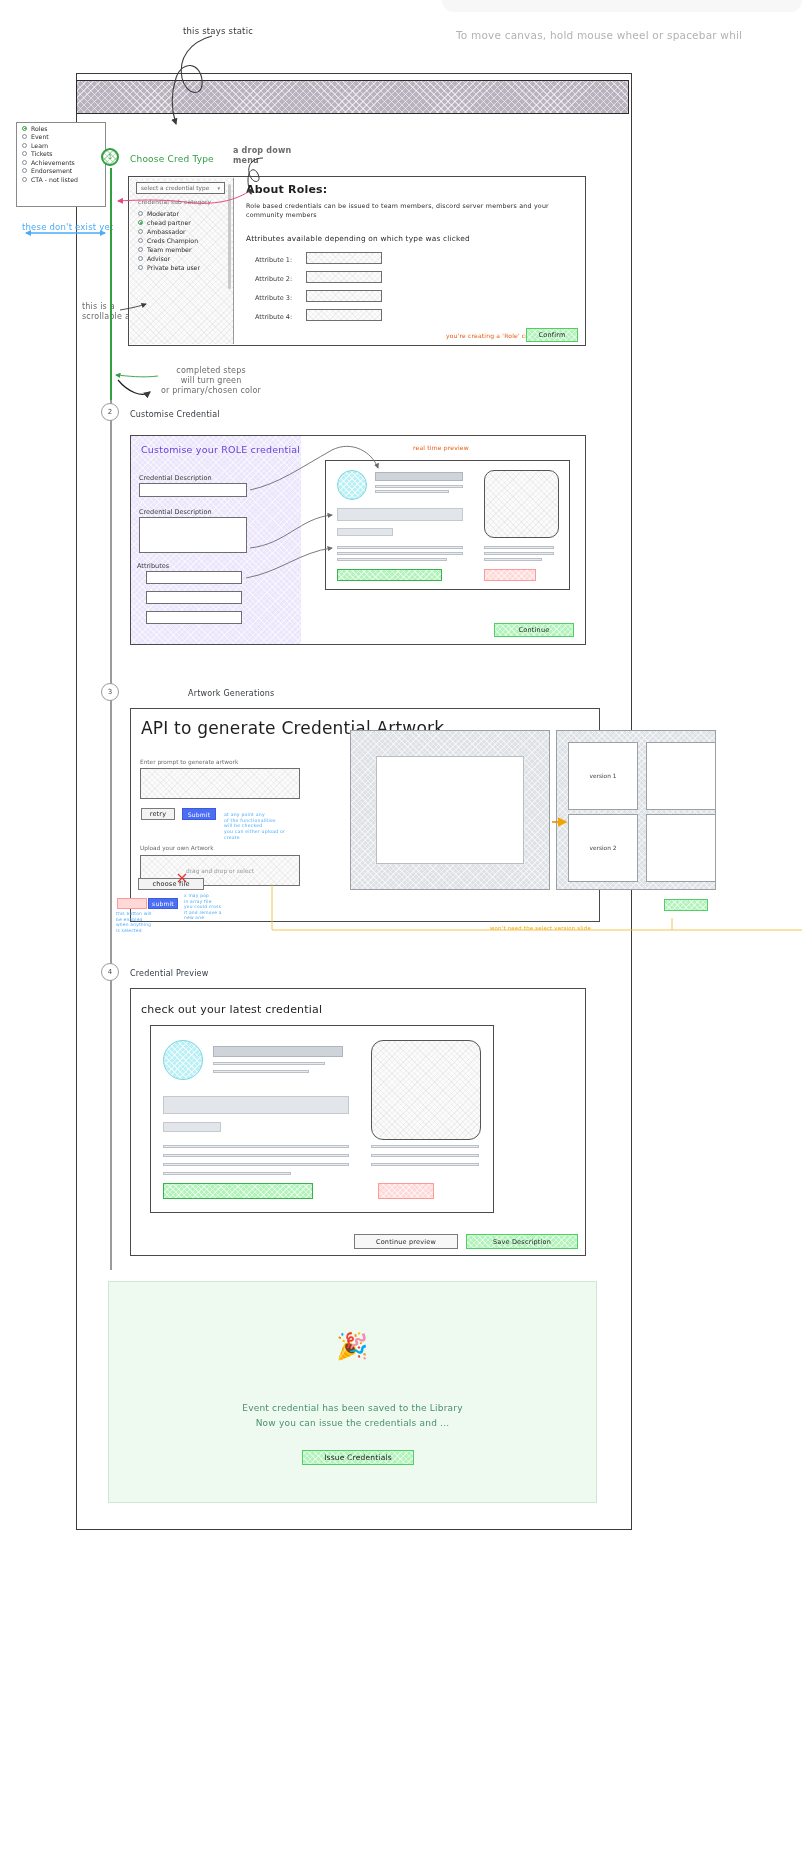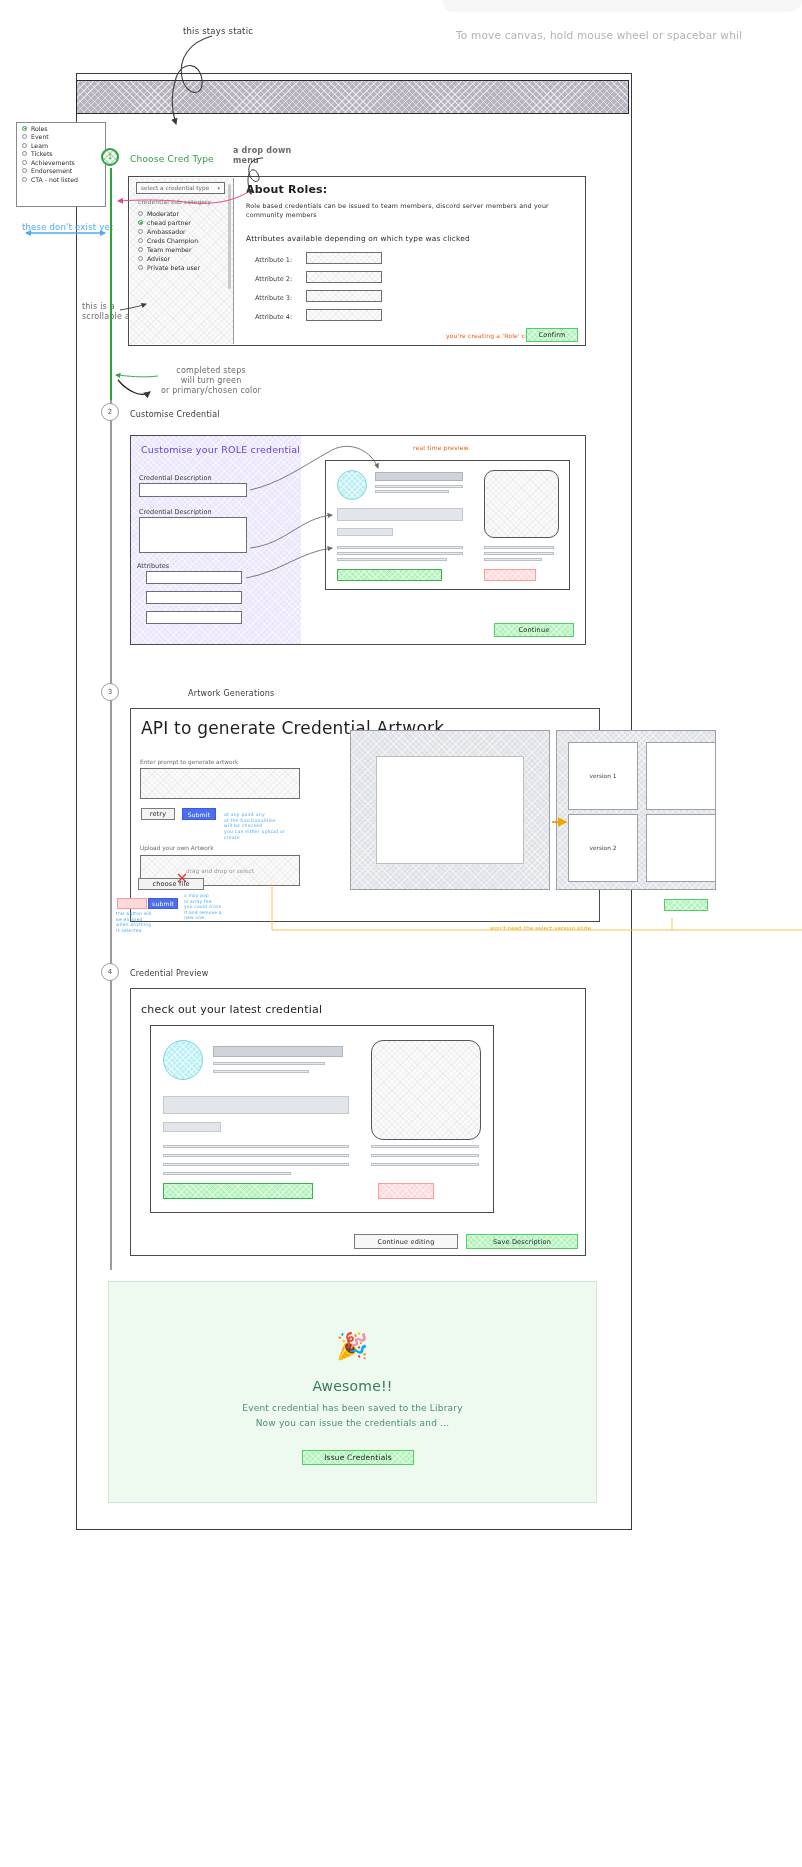--- a/index.html
+++ b/index.html
@@ -398,26 +398,25 @@
   <div class="abs line" style="left:163px; top:1145px; width:186px;"></div>
   <div class="abs line" style="left:163px; top:1154px; width:186px;"></div>
   <div class="abs line" style="left:163px; top:1163px; width:186px;"></div>
   <div class="abs line" style="left:163px; top:1172px; width:128px;"></div>
   <div class="abs line" style="left:371px; top:1145px; width:108px;"></div>
   <div class="abs line" style="left:371px; top:1154px; width:108px;"></div>
   <div class="abs line" style="left:371px; top:1163px; width:108px;"></div>
   <div class="abs hatch-green" style="left:163px; top:1183px; width:150px; height:16px;"></div>
   <div class="abs hatch-pink" style="left:378px; top:1183px; width:56px; height:16px;"></div>
 
-  <div class="abs btn hand" style="left:354px; top:1234px; width:104px; height:15px; background:#f7f7f7;">Continue editing</div>
+  <div class="abs btn hand" style="left:354px; top:1234px; width:104px; height:15px; background:#f7f7f7;">Continue preview</div>
   <div class="abs btn btn-green hand" style="left:466px; top:1234px; width:112px; height:15px;">Save Description</div>
 
   <div class="abs cong-panel" style="left:108px; top:1281px; width:489px; height:222px;"></div>
   <div class="abs" style="left:335px; top:1328px; width:36px; height:36px; font-size:26px; line-height:36px; text-align:center;">🎉</div>
-  <div class="abs hand cong-title" style="left:108px; top:1378px; width:489px; text-align:center;">Awesome!!</div>
   <div class="abs hand cong-sub" style="left:108px; top:1402px; width:489px;">Event credential has been saved to the Library</div>
   <div class="abs hand cong-sub" style="left:108px; top:1417px; width:489px;">Now you can issue the credentials and ...</div>
   <div class="abs btn btn-green hand" style="left:302px; top:1450px; width:112px; height:15px; font-size:7.5px;">Issue Credentials</div>
 
   <svg class="ov" viewBox="0 0 802 1867">
     <defs>
       <marker id="ah-dark" markerWidth="6" markerHeight="6" refX="5" refY="3" orient="auto">
         <path d="M0,0 L6,3 L0,6 z" fill="#3b3b3b"></path>
       </marker>
       <marker id="ah-green" markerWidth="6" markerHeight="6" refX="5" refY="3" orient="auto">

